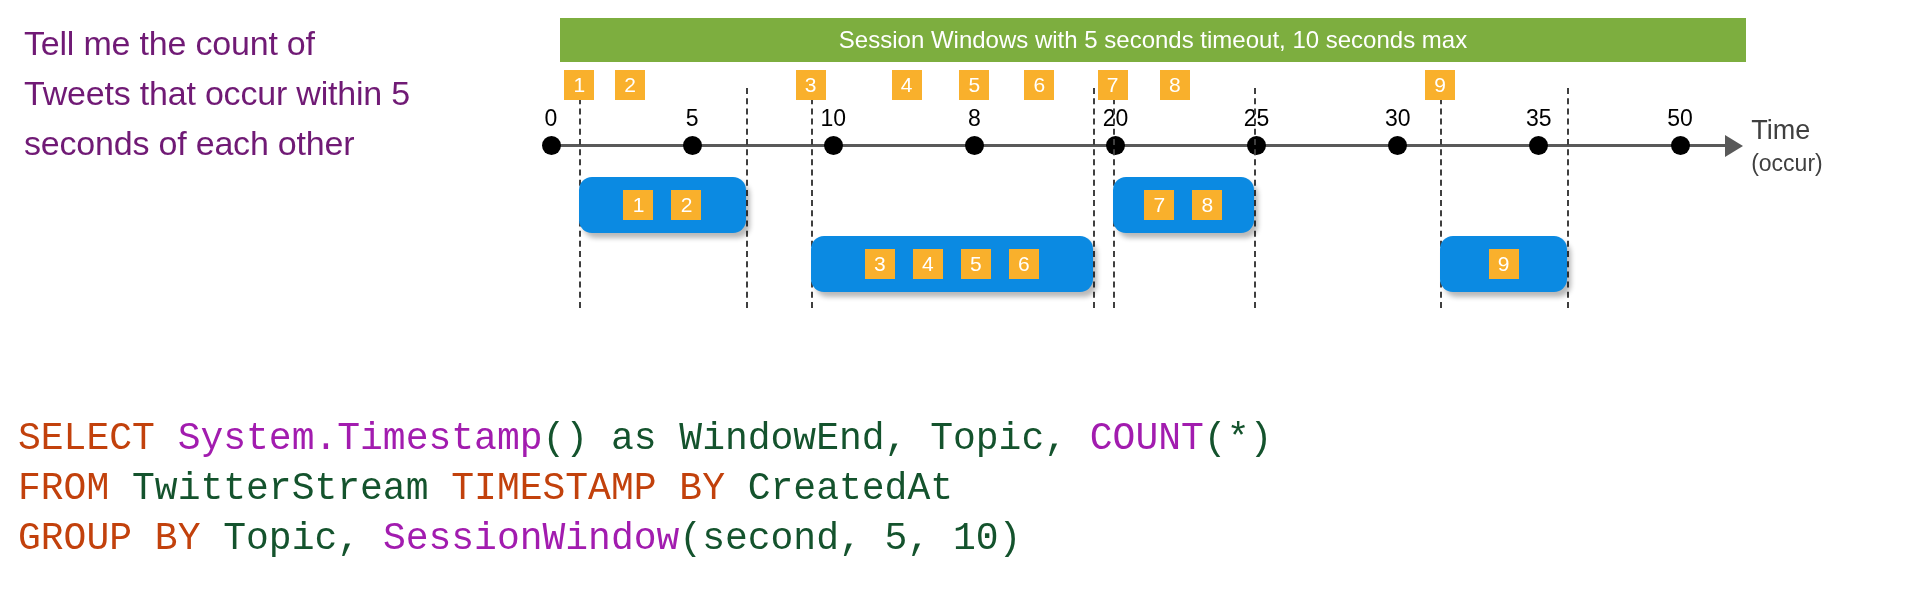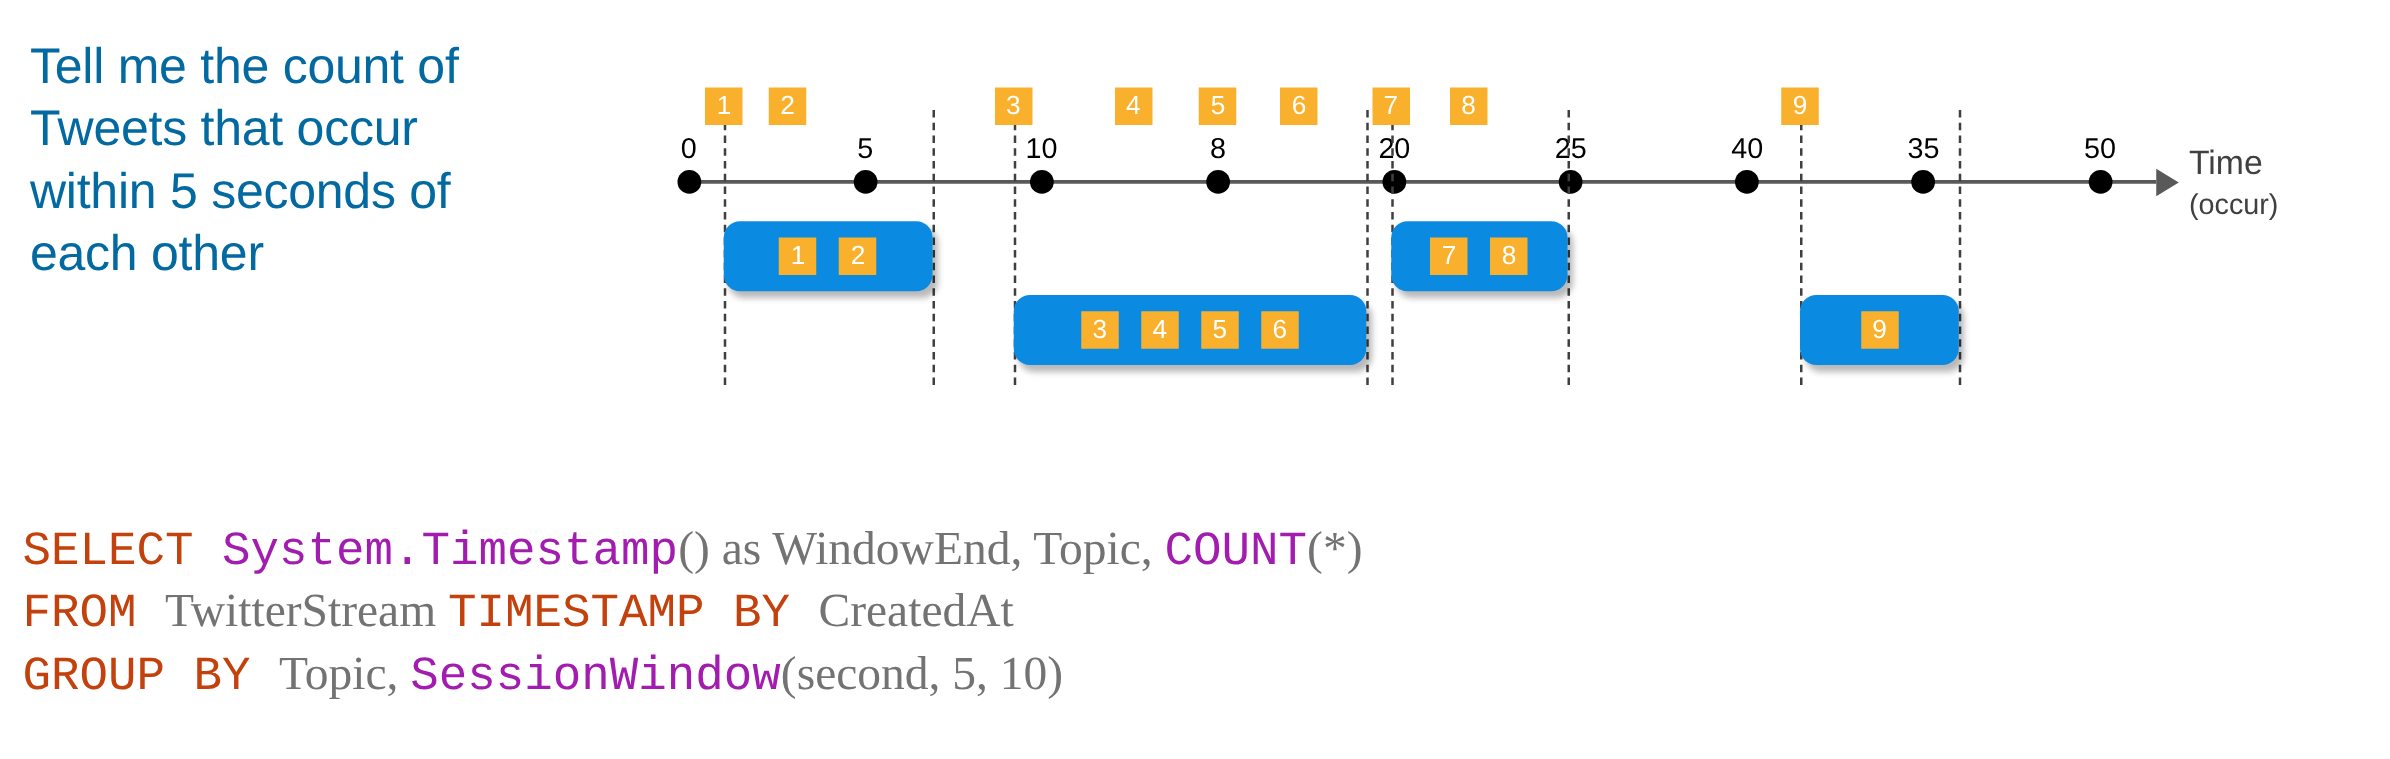--- a/index.html
+++ b/index.html
@@ -5,22 +5,22 @@
   html,body{margin:0;padding:0;}
   body{
     width:1912px;height:607px;background:#ffffff;
     font-family:"Liberation Sans",sans-serif;
     overflow:hidden;position:relative;
   }
   #stage{position:absolute;left:0;top:0;width:1912px;height:607px;}
 
   
   #caption{
-    position:absolute;left:24px;top:28px;width:400px;
-    color:#0369a1;font-size:40px;line-height:50px;
+    position:absolute;left:24px;top:18px;width:400px;
+    color:#701a75;font-size:34px;line-height:50px;
     font-family:"Liberation Sans",sans-serif;
     letter-spacing:-0.2px;white-space:pre-wrap;
   }
 
   
   #diagram{position:absolute;left:0;top:0;width:1912px;height:330px;}
 
   #banner{
     position:absolute;left:560px;top:18px;width:1186px;height:44px;
     background:#7dae3f;
@@ -84,48 +84,51 @@
 
   
   #sql{
     position:absolute;left:18px;top:414px;
     font-family:"Liberation Mono","DejaVu Sans Mono",monospace;
     font-size:38px;line-height:50px;white-space:pre;
   }
   .sql-line{height:50px;white-space:pre;}
   .kw{color:#c2410c;}
   .fn{color:#a21caf;}
-  .pl{color:#737373;font-family:Liberation Serif, serif;}
+  .pl{color:#14532d;}
 </style>
 </head>
 <body>
 
 <div id="stage">
 
   <div id="caption">Tell me the count of Tweets that occur within 5 seconds of each other</div>
 
   <div id="diagram">
 
+    <div id="banner">
+      <div id="banner-label">Session Windows with 5 seconds timeout, 10 seconds max</div>
+    </div>
 
     <div id="axis-layer">
         <div class="axis-line" style="left: 551px; top: 144px; width: 1174.16px;"></div>
         <div class="axis-dot" style="left: 541.5px; top: 135.5px;"></div>
         <div class="axis-tick-label" style="left: 521px; top: 105px; width: 60px;">0</div>
         <div class="axis-dot" style="left: 682.625px; top: 135.5px;"></div>
         <div class="axis-tick-label" style="left: 662.125px; top: 105px; width: 60px;">5</div>
         <div class="axis-dot" style="left: 823.75px; top: 135.5px;"></div>
         <div class="axis-tick-label" style="left: 803.25px; top: 105px; width: 60px;">10</div>
         <div class="axis-dot" style="left: 964.875px; top: 135.5px;"></div>
         <div class="axis-tick-label" style="left: 944.375px; top: 105px; width: 60px;">8</div>
         <div class="axis-dot" style="left: 1106px; top: 135.5px;"></div>
         <div class="axis-tick-label" style="left: 1085.5px; top: 105px; width: 60px;">20</div>
         <div class="axis-dot" style="left: 1247.12px; top: 135.5px;"></div>
         <div class="axis-tick-label" style="left: 1226.62px; top: 105px; width: 60px;">25</div>
         <div class="axis-dot" style="left: 1388.25px; top: 135.5px;"></div>
-        <div class="axis-tick-label" style="left: 1367.75px; top: 105px; width: 60px;">40</div>
+        <div class="axis-tick-label" style="left: 1367.75px; top: 105px; width: 60px;">30</div>
         <div class="axis-dot" style="left: 1529.38px; top: 135.5px;"></div>
         <div class="axis-tick-label" style="left: 1508.88px; top: 105px; width: 60px;">35</div>
         <div class="axis-dot" style="left: 1670.5px; top: 135.5px;"></div>
         <div class="axis-tick-label" style="left: 1650px; top: 105px; width: 60px;">50</div>
         <div class="dashed-line" style="left: 579.225px; top: 88px; height: 220px;"></div>
         <div class="dashed-line" style="left: 745.753px; top: 88px; height: 220px;"></div>
         <div class="dashed-line" style="left: 810.67px; top: 88px; height: 220px;"></div>
         <div class="dashed-line" style="left: 1092.92px; top: 88px; height: 220px;"></div>
         <div class="dashed-line" style="left: 1112.68px; top: 88px; height: 220px;"></div>
         <div class="dashed-line" style="left: 1253.8px; top: 88px; height: 220px;"></div>

